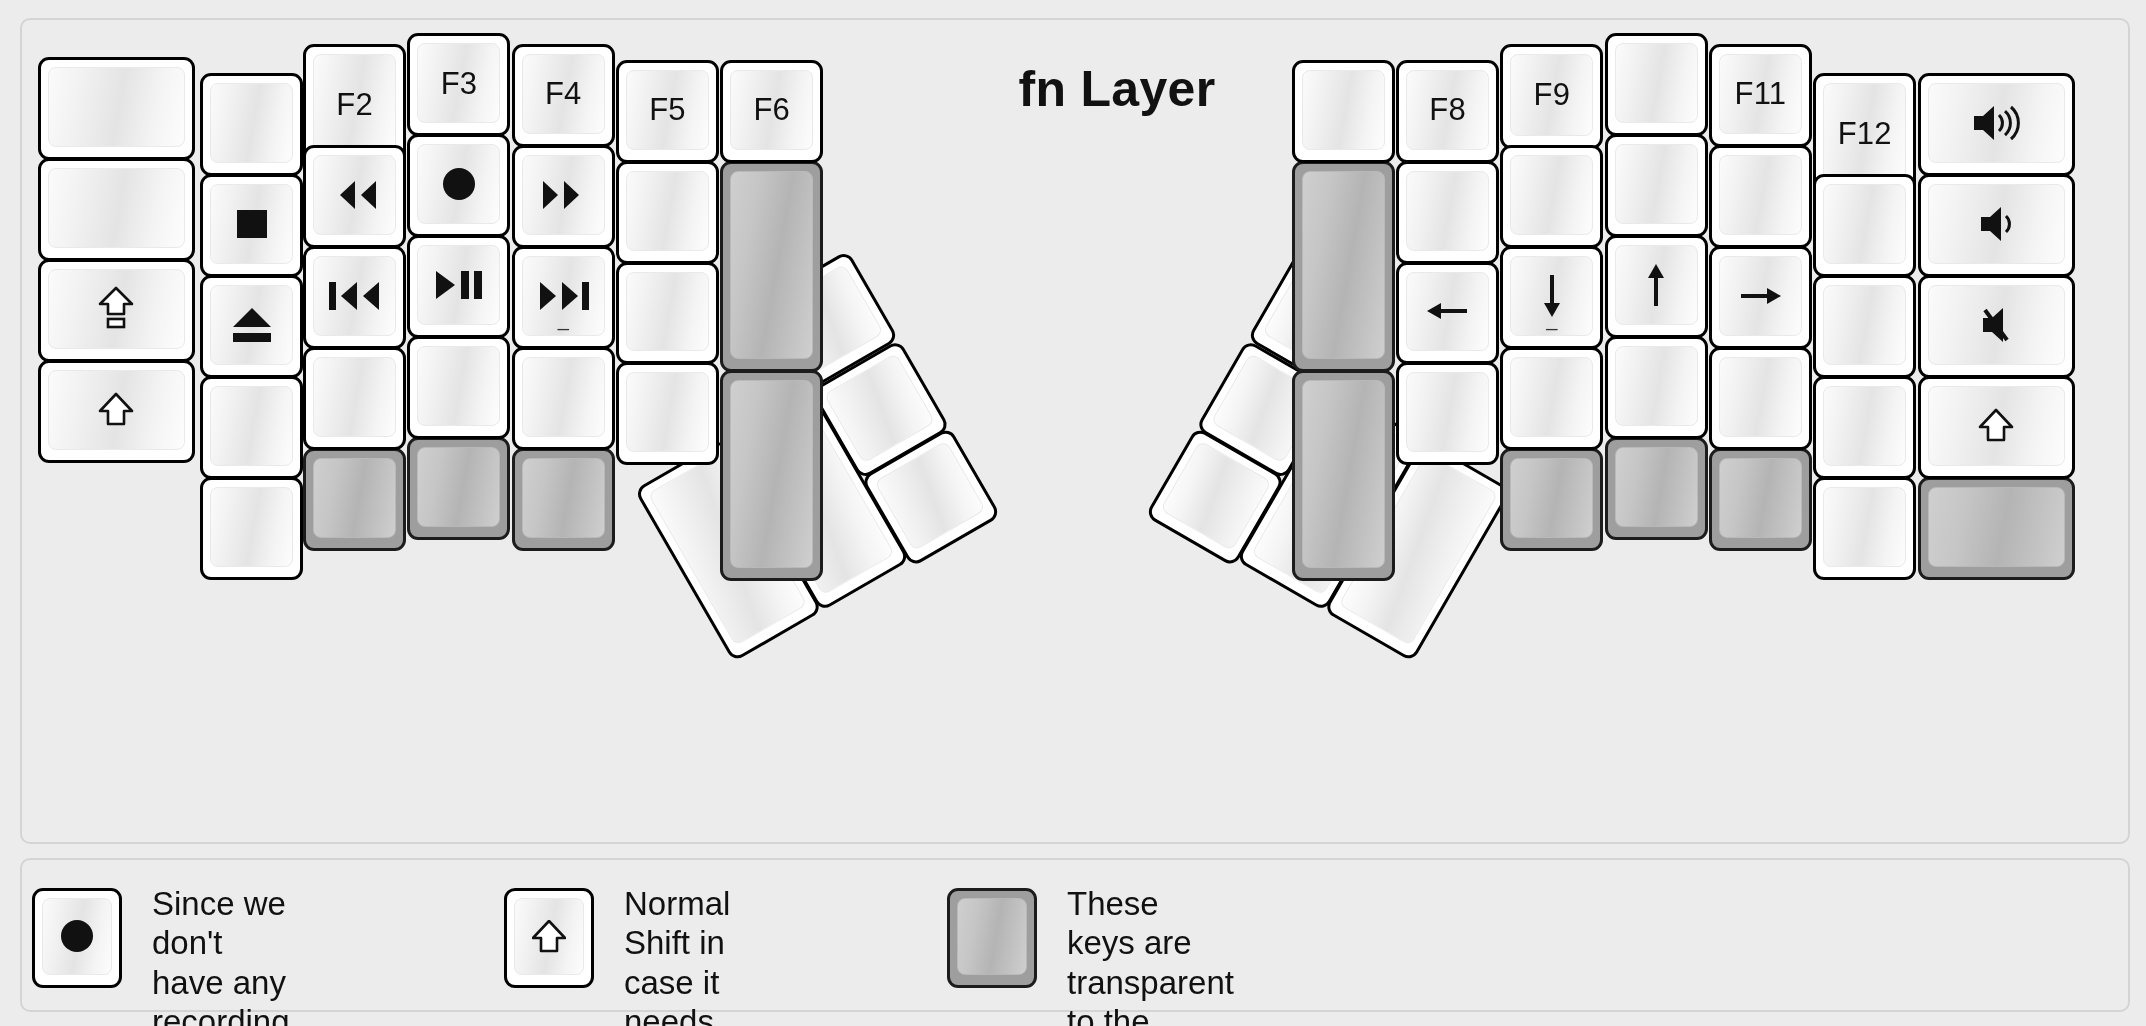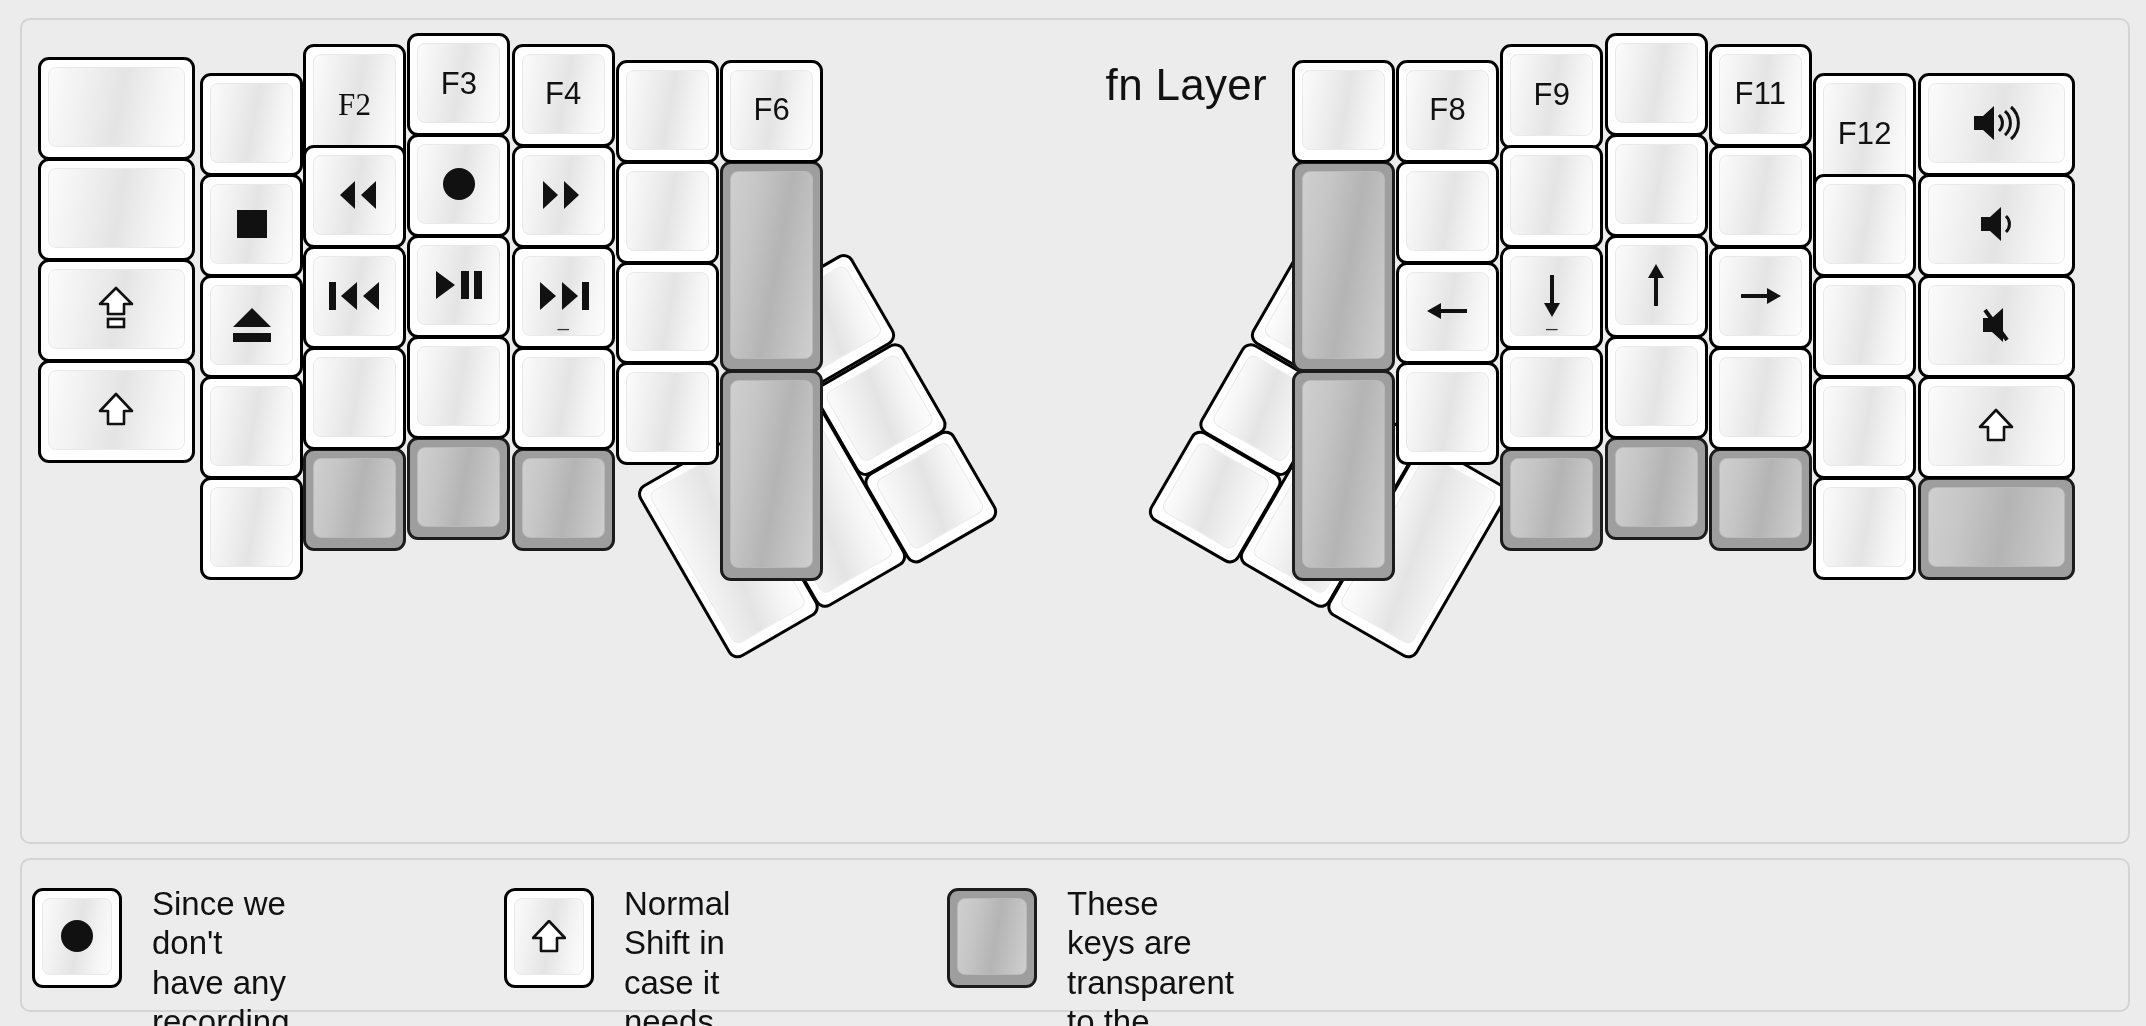--- a/index.html
+++ b/index.html
@@ -48,22 +48,23 @@
   }
   .key svg{display:block;overflow:visible;}
   .sub{
     position:absolute;z-index:4;left:0;right:0;bottom:17px;
     text-align:center;font-size:20px;color:#333;line-height:1;
   }
 
   
   #title{
     position:absolute;left:945px;top:40px;width:300px;
-    text-align:right;font-size:44px;color:#111;
+    text-align:center;font-size:50px;color:#111;
     letter-spacing:.3px;
+    font-weight:bold;
   }
 
   
   .legend-item{position:absolute;top:0;height:150px;}
   .legend-key{
     position:absolute;left:0;top:28px;
     width:84px;height:94px;
     border:3.5px solid #000;border-radius:11px;background:#fff;
     display:flex;align-items:center;justify-content:center;
   }
@@ -137,21 +138,21 @@
           </div>
         </div>
         <div class="key" style="left: 178.2px; top: 355.68px; width: 102.96px; height: 102.96px; z-index: 2;">
           <div class="cap"></div>
           <div class="lg"></div>
         </div>
         <div class="key" style="left: 178.2px; top: 456.64px; width: 102.96px; height: 102.96px; z-index: 2;">
           <div class="cap"></div>
           <div class="lg"></div>
         </div>
-        <div class="key" style="left: 281.16px; top: 23.76px; width: 102.96px; height: 125px; z-index: 3; font-family: Liberation Serif, serif;">
+        <div class="key" style="left: 281.16px; top: 23.76px; width: 102.96px; height: 125px; z-index: 3;">
           <div class="cap"></div>
           <div class="lg">F2</div>
         </div>
         <div class="key" style="left: 281.16px; top: 124.72px; width: 102.96px; height: 102.96px; z-index: 3;">
           <div class="cap"></div>
           <div class="lg">
             <svg width="48" height="28" viewBox="0 0 48 28">
               <polygon points="24,0 24,28 9,14" fill="#111"></polygon>
               <polygon points="45,0 45,28 30,14" fill="#111"></polygon>
             </svg>
@@ -232,20 +233,21 @@
         <div class="key" style="left: 489.72px; top: 326.64px; width: 102.96px; height: 102.96px; z-index: 3;">
           <div class="cap"></div>
           <div class="lg"></div>
         </div>
         <div class="key trans" style="left: 489.72px; top: 427.6px; width: 102.96px; height: 102.96px; z-index: 1;">
           <div class="cap"></div>
           <div class="lg"></div>
         </div>
         <div class="key" style="left: 594px; top: 39.6px; width: 102.96px; height: 102.96px; z-index: 2;">
           <div class="cap"></div>
+          <div class="lg">F5</div>
         </div>
         <div class="key" style="left: 594px; top: 140.56px; width: 102.96px; height: 102.96px; z-index: 2;">
           <div class="cap"></div>
           <div class="lg"></div>
         </div>
         <div class="key" style="left: 594px; top: 241.52px; width: 102.96px; height: 102.96px; z-index: 2;">
           <div class="cap"></div>
           <div class="lg"></div>
         </div>
         <div class="key" style="left: 594px; top: 342.48px; width: 102.96px; height: 102.96px; z-index: 2;">

